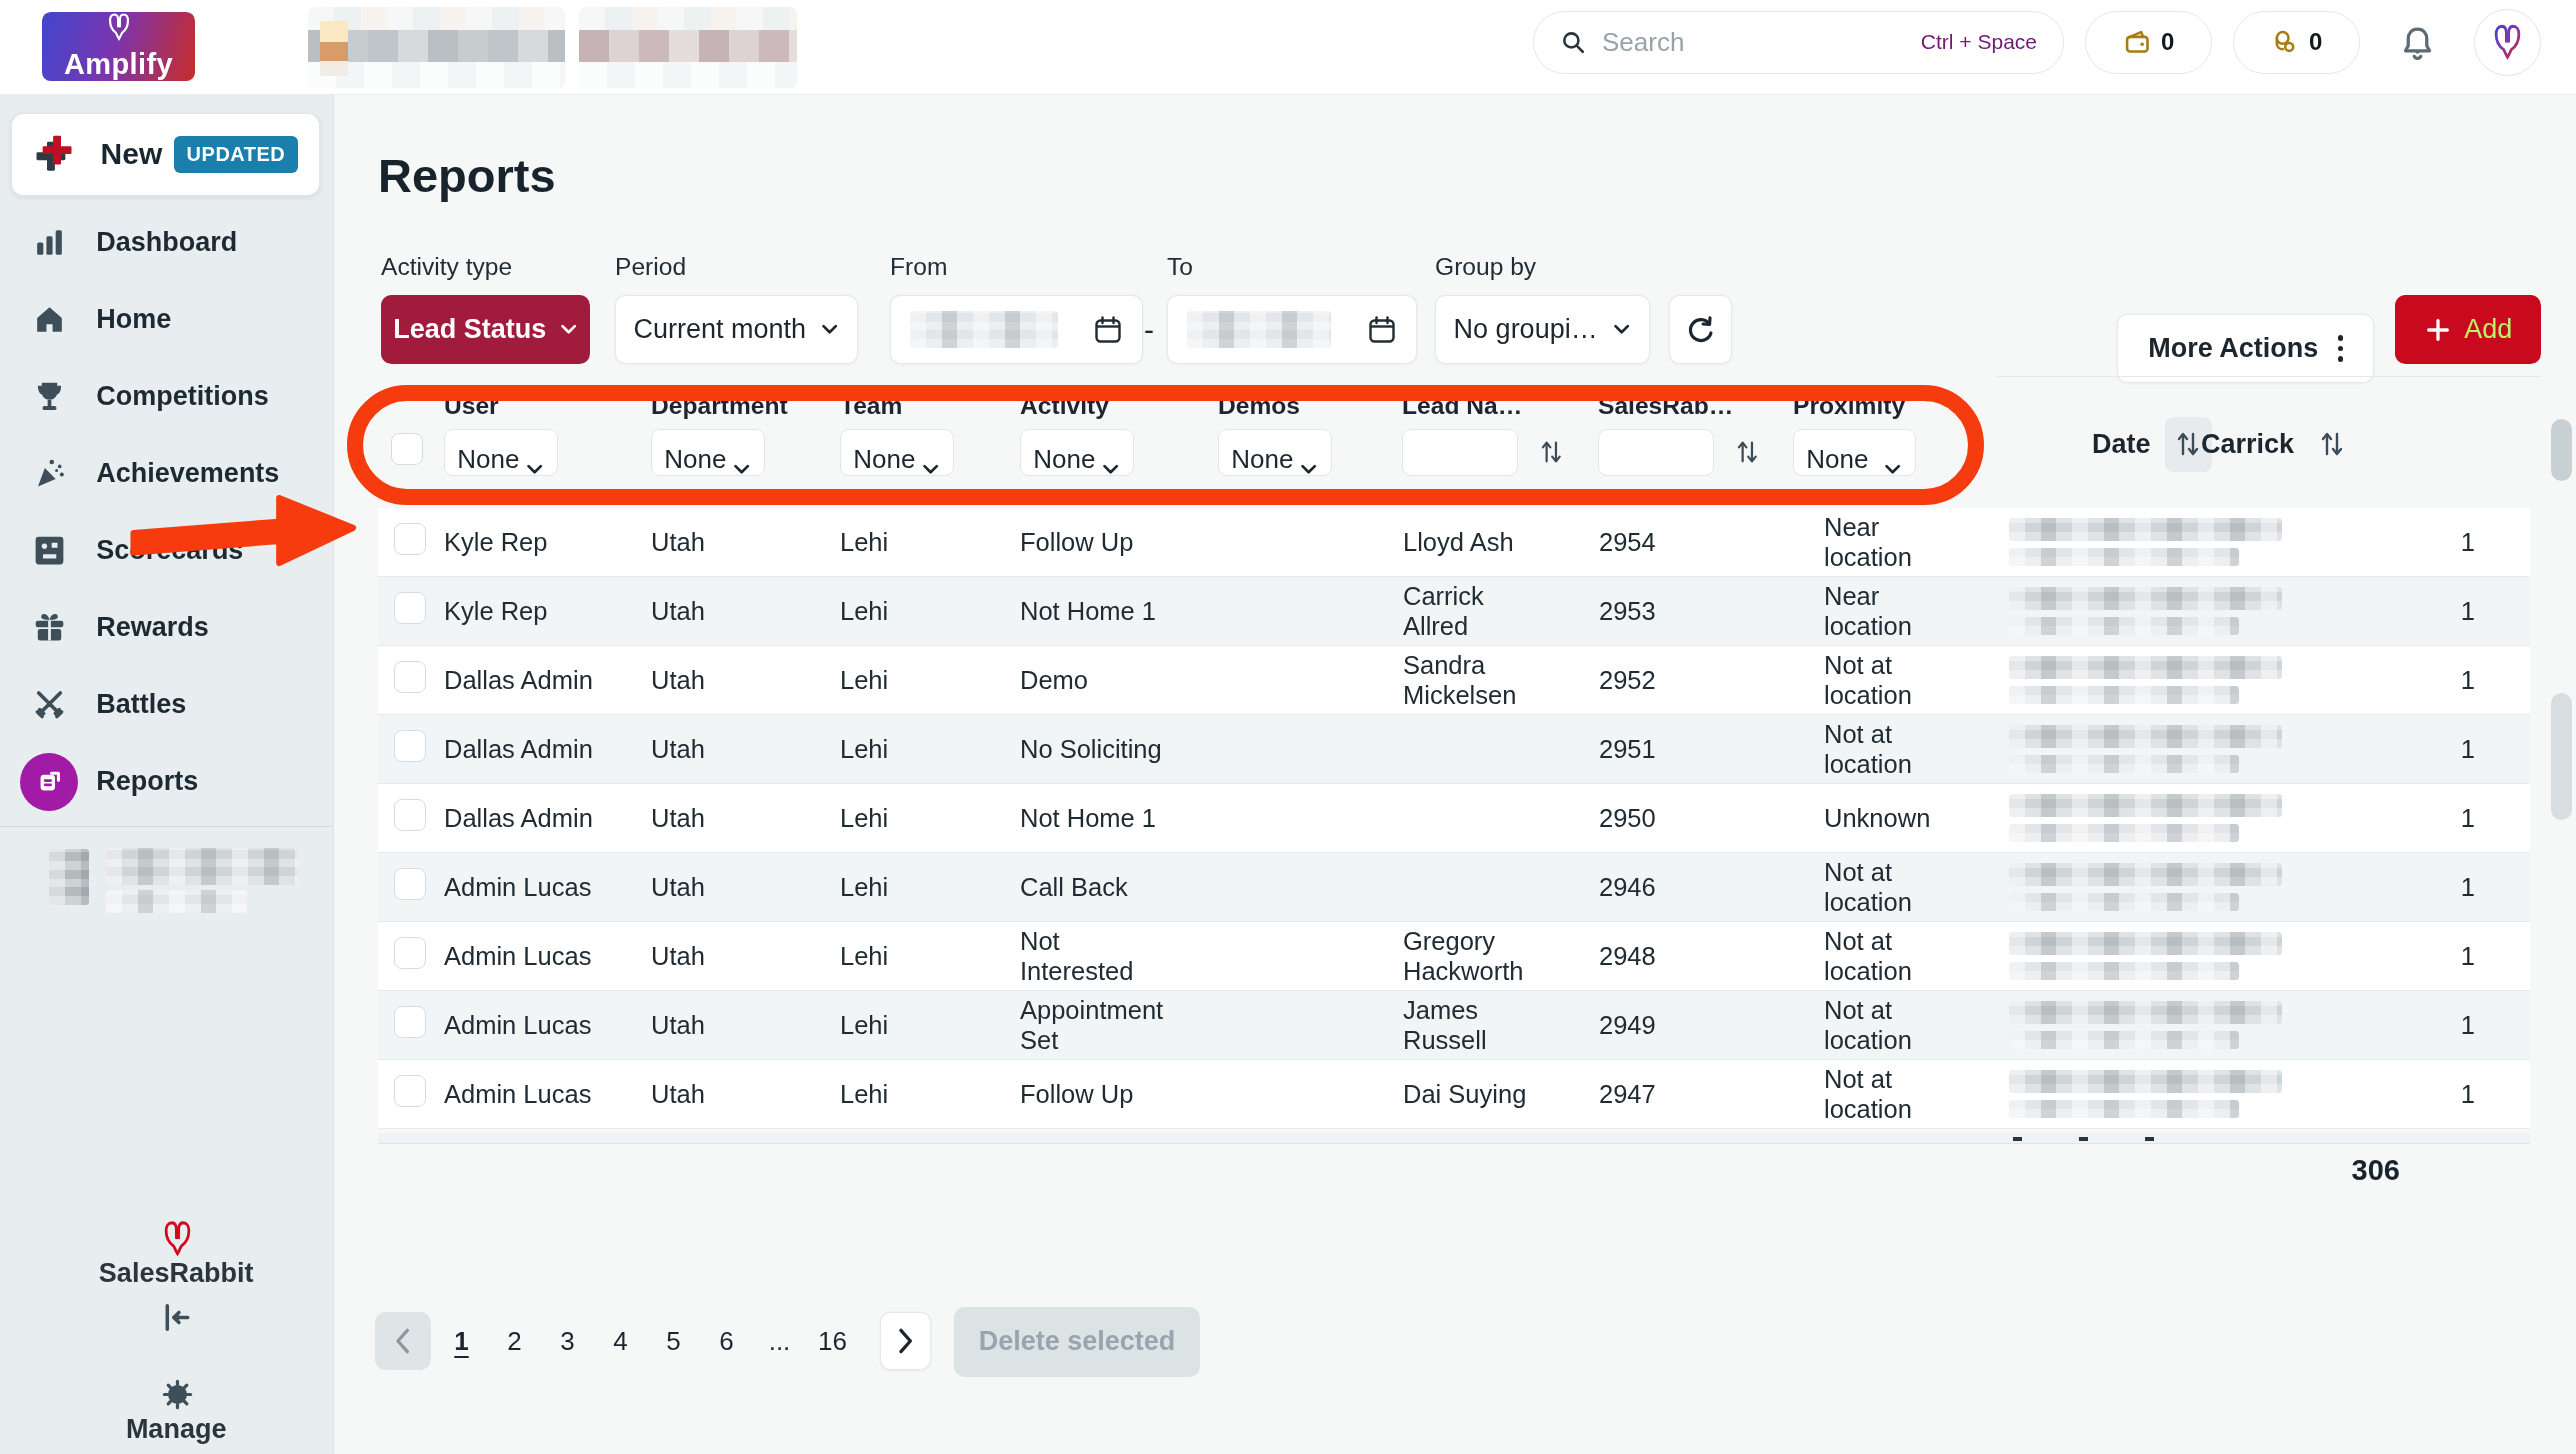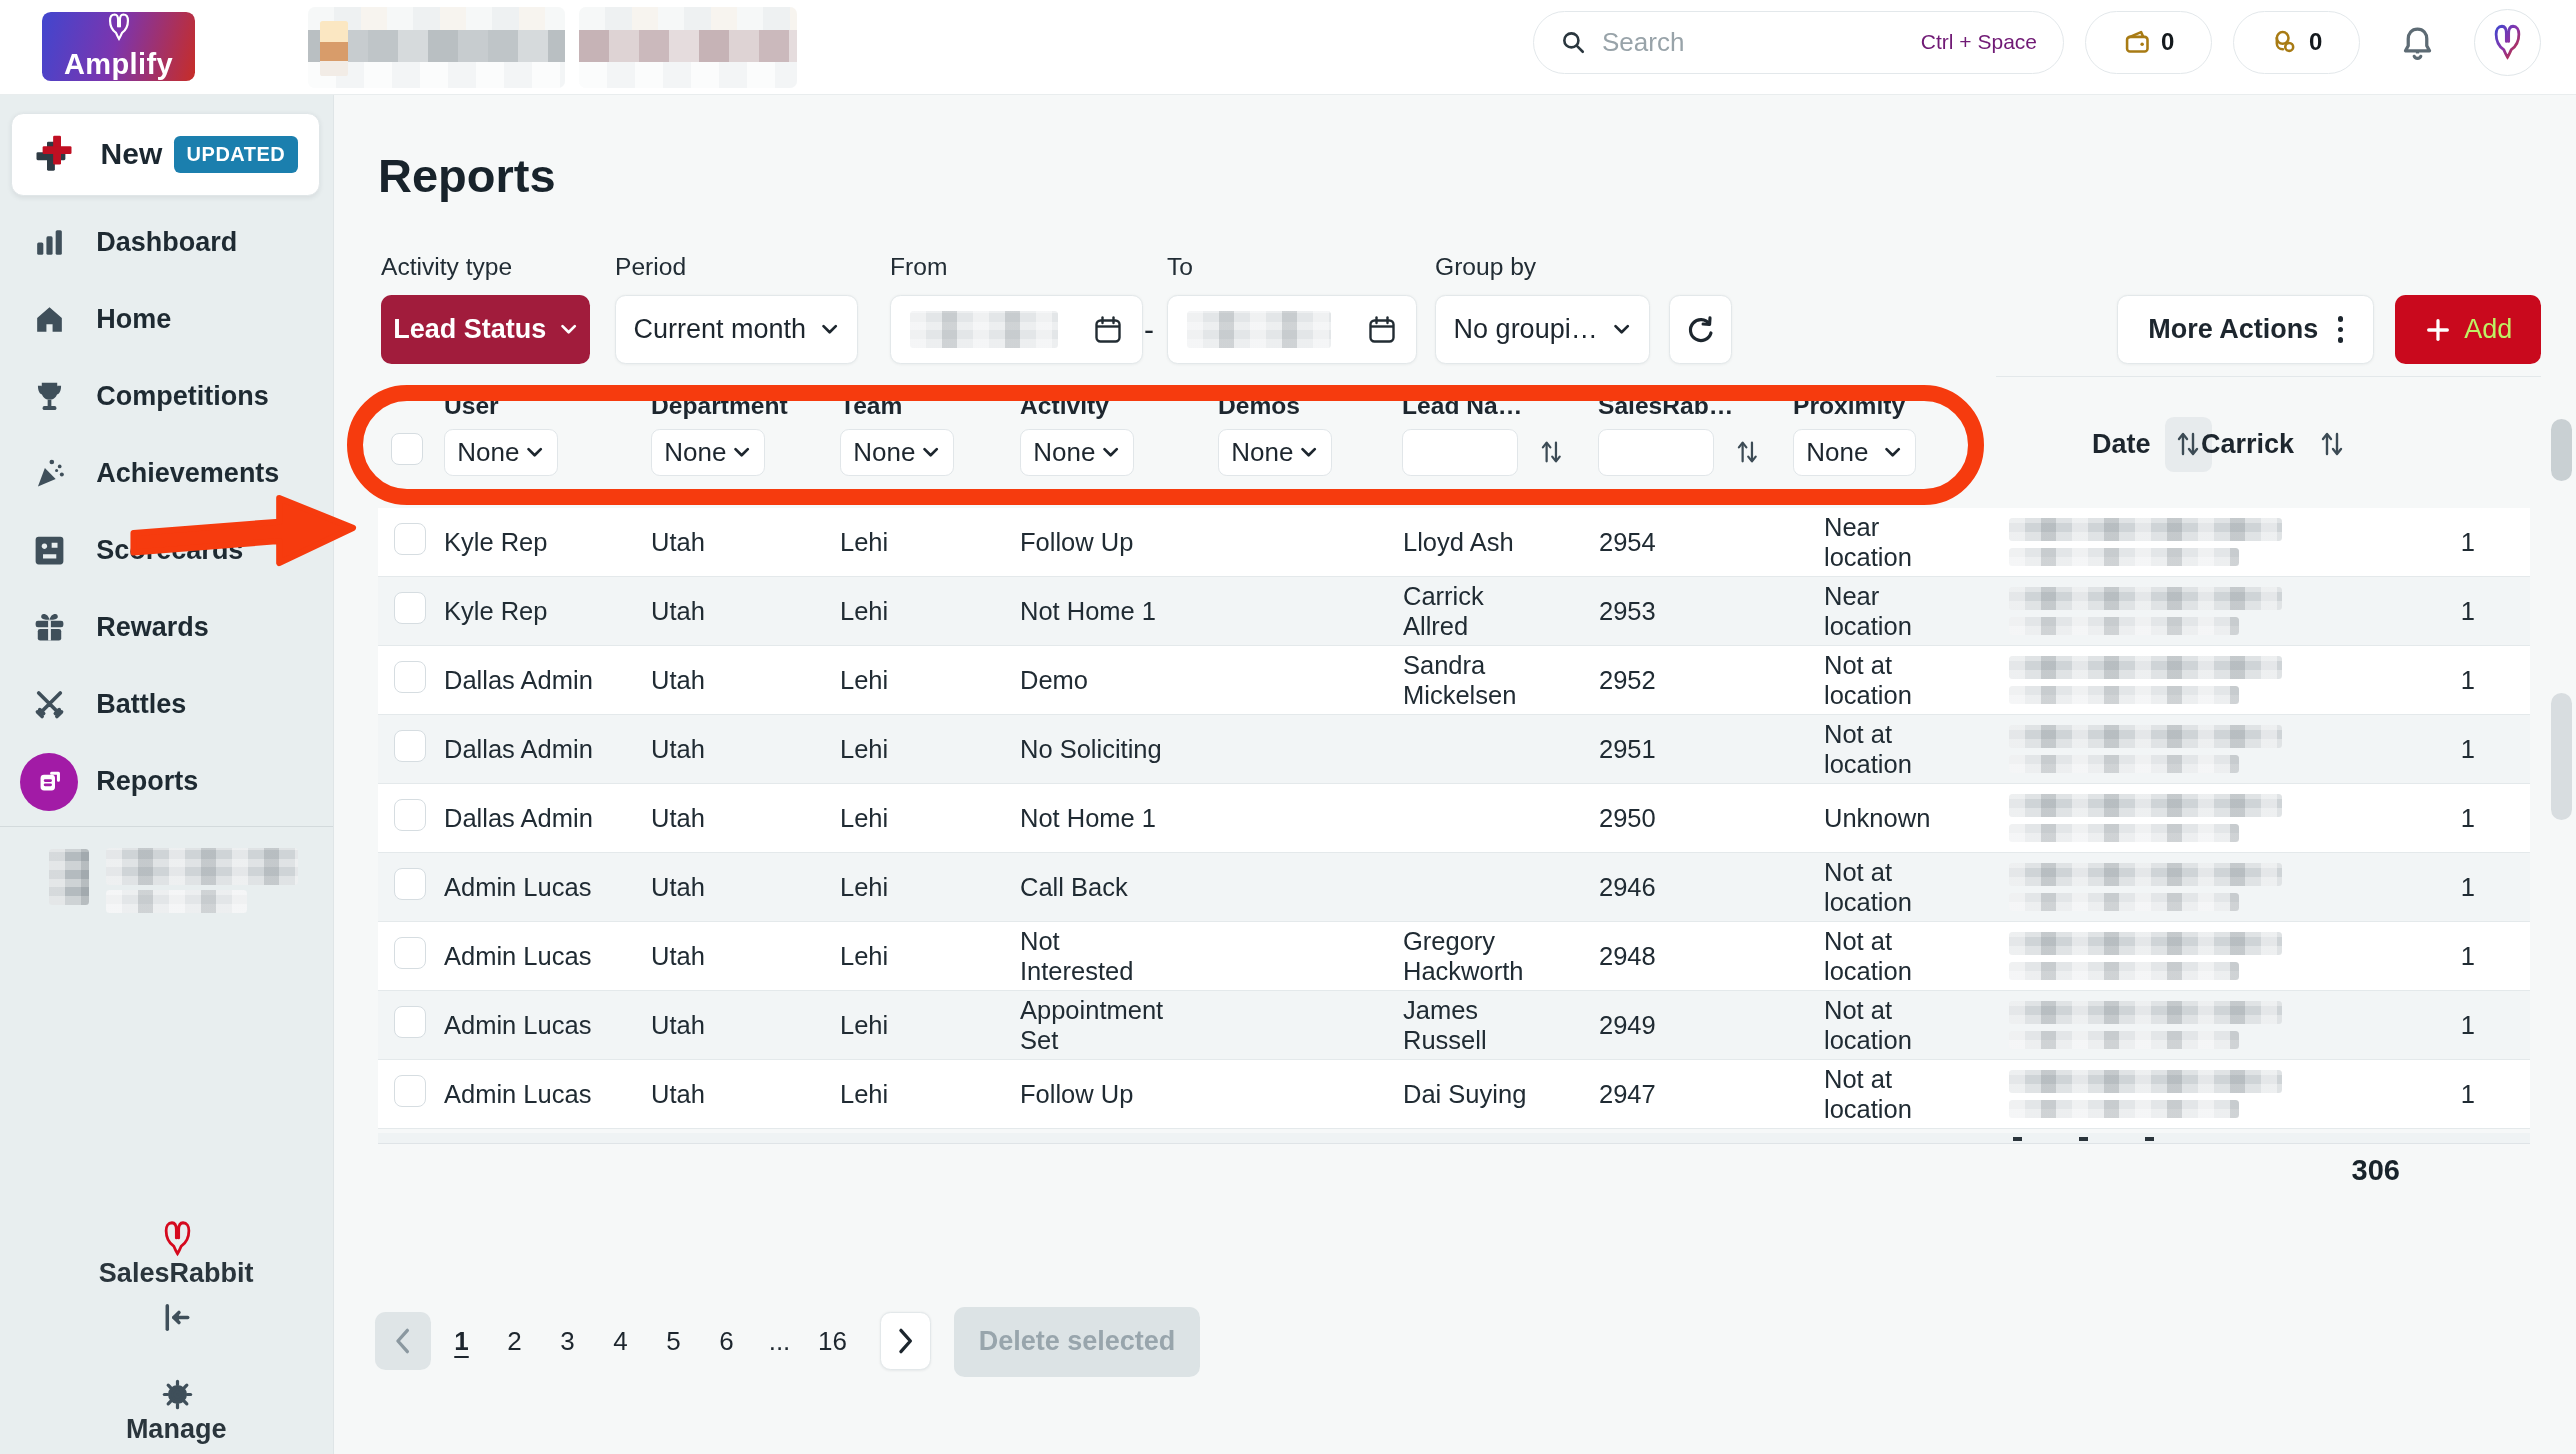--- a/index.html
+++ b/index.html
@@ -68,32 +68,32 @@
   .main { position:absolute; left:334px; top:95px; width:2242px; height:1359px; background:#f6f8f8; }
   .page-title { position:absolute; left:44px; top:53px; font-size:47px; font-weight:700; color:#18232b; }
   .flabel { position:absolute; top:158px; font-size:24.6px; font-weight:500; color:#222d35; }
   .control { position:absolute; top:200px; height:69px; border-radius:10.6px; display:flex; align-items:center; font-size:27px; cursor:pointer; }
   .ctl-white { background:#fff; border:0.9px solid #e3e8ea; box-shadow:0 0.9px 2.6px rgba(20,30,40,.05); color:#1d262e; }
   .lead-status { left:47px; width:209px; background:#a11c3c; color:#fff; font-weight:600; justify-content:center; gap:12.3px; }
   .chev { width:19.3px; height:12.3px; }
   .date-field { justify-content:space-between; padding:0 19.3px; cursor:text; }
   .dash { position:absolute; left:810px; top:218px; font-size:30px; color:#1d262e; }
   .refresh-btn { justify-content:center; }
-  .more-actions { left:1783px; width:257px; justify-content:center; gap:19.3px; font-weight:600; }
+  .more-actions { left:1783px; width:257px; justify-content:center; gap:19.3px; font-weight:600;margin-top:19px; }
   .kebab { display:flex; flex-direction:column; gap:5.3px; }
   .kebab i { width:5.3px; height:5.3px; border-radius:50%; background:#1d262e; }
   .add-btn { left:2061px; width:146px; background:#c9091d; color:#bef264; font-weight:400; justify-content:center; gap:12.3px; }
   .right-div { position:absolute; left:1662px; top:281px; width:545px; border-top:0.9px solid #e3e8ea; }
 
   
   .tf-zone { position:absolute; left:0; top:0; }
   .tf-cell { position:absolute; top:297px; }
   .tf-cell .tfl { font-size:24.6px; font-weight:600; color:#1d262e; margin-bottom:8.8px; white-space:nowrap; }
   .tf-ctl { display:flex; align-items:center; gap:14px; }
-  .selectbox { width:114px; height:47px; background:#fff; border:0.9px solid #e1e6e9; border-radius:8.8px; display:flex; align-items:center; justify-content:space-between; padding:0 12.3px; font-size:26px; color:#1d262e; cursor:pointer; }
+  .selectbox { width:114px; height:47px; background:#fff; border:0.9px solid #e1e6e9; border-radius:8.8px; display:flex; align-items:flex-end; justify-content:space-between; padding:0 12.3px; font-size:26px; color:#1d262e; cursor:pointer; }
   .selectbox.wide { width:123px; }
   .inputbox { width:116px; height:47px; background:#fff; border:0.9px solid #e1e6e9; border-radius:8.8px; cursor:text; }
   .sort-btn { width:39px; height:47px; display:flex; align-items:center; justify-content:center; cursor:pointer; border-radius:7px; }
   .filter-checkbox { position:absolute; left:57px; top:338px; }
   .checkbox { display:inline-block; width:32px; height:32px; background:#fff; border:1.8px solid #d6dde1; border-radius:8px; cursor:pointer; }
 
   .sort-head { position:absolute; top:320px; height:58px; display:flex; align-items:center; gap:14px; }
   .sh-label { font-size:27px; font-weight:600; color:#1d262e; }
   .sh-btn { width:47px; height:55px; display:flex; align-items:center; justify-content:center; border-radius:8.8px; cursor:pointer; }
   .sh-btn.on { background:#e7ebed; }

